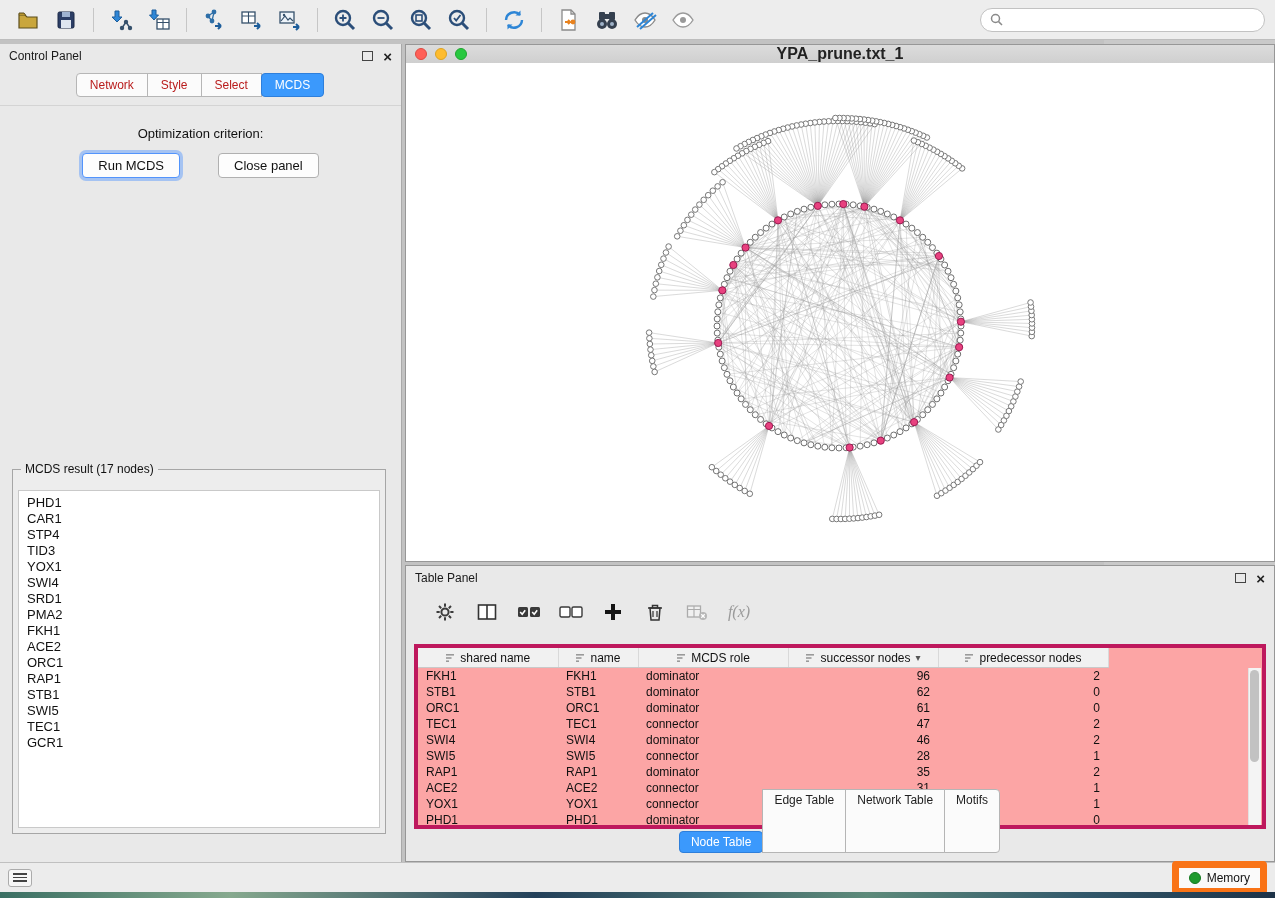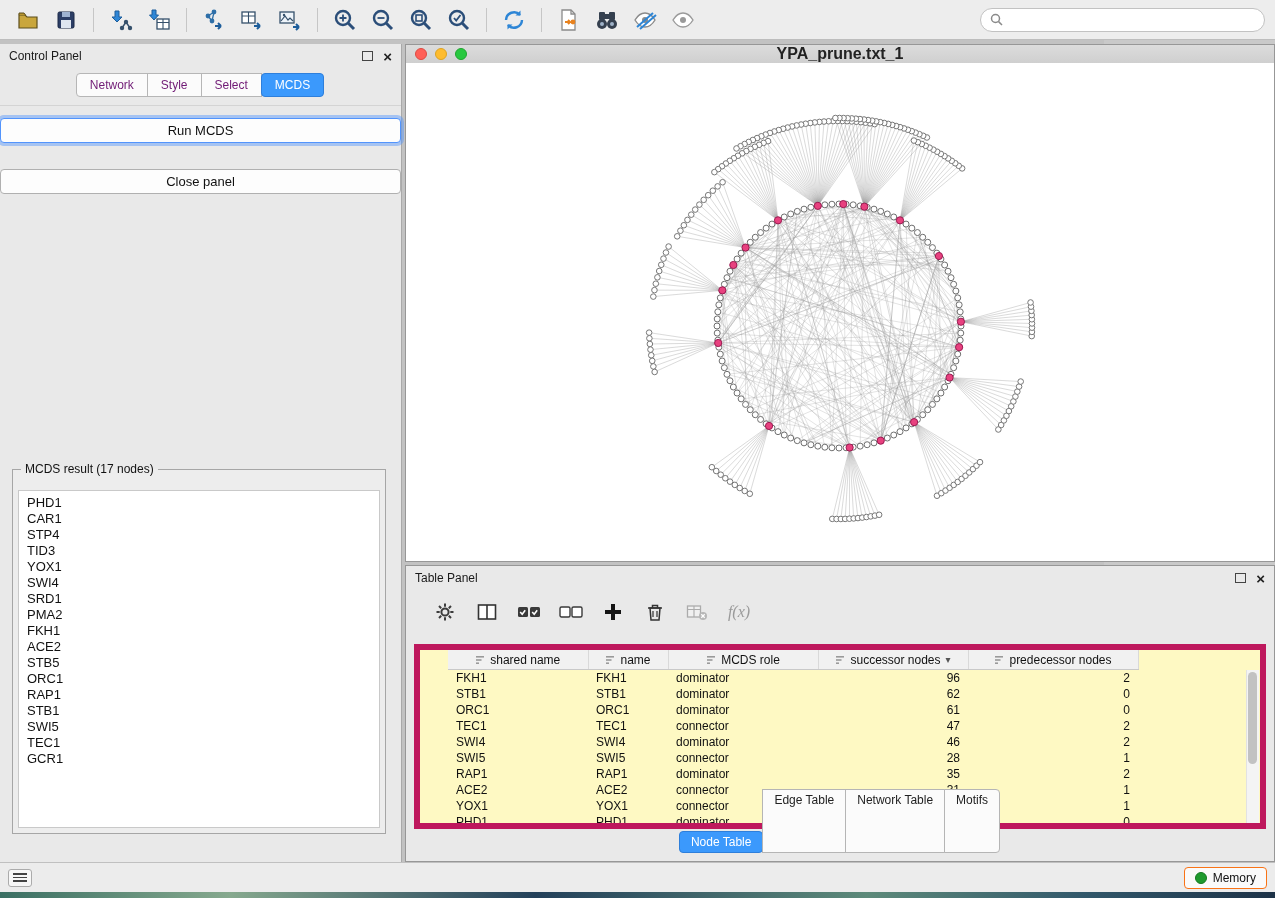--- a/index.html
+++ b/index.html
@@ -15,31 +15,31 @@
 
   
   .ptitle{height:24px;display:flex;align-items:center;padding:0 9px;font-size:12px;color:#1a1a1a;}
   .wctrls{margin-left:auto;display:flex;align-items:center;gap:10px;}
   .float-box{width:9px;height:8px;border:1.5px solid #444;background:transparent;}
   .close-x{font-size:15px;font-weight:bold;color:#222;line-height:1;}
 
   
   #control-panel{position:absolute;left:0;top:44px;width:402px;height:818px;background:#e9e9e9;border-right:1px solid #a9a9a9;box-sizing:border-box;}
   .cp-tabs{display:flex;justify-content:center;margin-top:5px;padding-bottom:8px;border-bottom:1px solid #d4d4d4;}
-  .cp-tab{padding:4px 13px;font-size:12px;color:#701a75;background:#fbfbfb;border:1px solid #b6b6b6;margin-left:-1px;}
+  .cp-tab{padding:4px 13px;font-size:12px;color:#b91c1c;background:#fbfbfb;border:1px solid #b6b6b6;margin-left:-1px;}
   .cp-tab:first-child{border-radius:4px 0 0 4px;}
   .cp-tab:last-child{border-radius:0 4px 4px 0;}
   .cp-tab.active{background:#3b99fc;border-color:#2e7fdb;color:#fff;border-radius:4px;}
   .opt-label{text-align:center;margin-top:20px;font-size:13px;color:#111;}
   .combo{margin:11px auto 0 auto;width:312px;height:24px;background:#fff;border:1px solid #b3b3b3;border-radius:5px;display:flex;align-items:center;box-sizing:border-box;padding-left:9px;font-size:13px;color:#111;}
   .combo .val{flex:1;white-space:nowrap;overflow:hidden;}
   .combo-btn{width:18px;height:20px;margin:1px;border-radius:4px;background:linear-gradient(#7cb9fb,#3c8ef8);display:flex;flex-direction:column;align-items:center;justify-content:center;gap:2px;}
   .combo-btn .up{width:0;height:0;border-left:4px solid transparent;border-right:4px solid transparent;border-bottom:4px solid #fff;}
   .combo-btn .dn{width:0;height:0;border-left:4px solid transparent;border-right:4px solid transparent;border-top:4px solid #fff;}
-  .btn-row{display:flex;justify-content:center;gap:26px;margin-top:12px;flex-direction:column;}
+  .btn-row{display:flex;justify-content:center;gap:38px;margin-top:12px;}
   .btn{padding:4px 15px;font-size:13px;color:#111;background:#fdfdfd;border:1px solid #b0b0b0;border-radius:4px;}
   .btn.focus{border-color:#5294fc;box-shadow:0 0 0 3px rgba(82,148,252,.45);}
   #mcds-field{position:absolute;left:10px;top:418px;width:374px;height:372px;border:1px solid #a6a6a6;background:#ededed;box-sizing:border-box;padding:2px;}
   #mcds-field legend{font-size:12px;color:#111;padding:0 4px;margin-left:6px;}
   .mcds-list{position:absolute;left:5px;right:5px;top:14px;bottom:5px;background:#fff;border:1px solid #c9c9c9;overflow:hidden;padding:4px 8px;box-sizing:border-box;}
   .mcds-item{font-size:13px;line-height:16px;color:#111;}
 
   
   #network-window{position:absolute;left:405px;top:44px;width:870px;height:518px;background:#fff;border:1px solid #979797;box-sizing:border-box;}
   .titlebar{height:18px;background:linear-gradient(#dcdcdc,#cfcfcf);border-bottom:1px solid #ababab;position:relative;display:flex;align-items:center;}
@@ -49,41 +49,41 @@
   .light.yellow{background:#febc2e;border:1px solid #dda321;}
   .light.green{background:#28c840;border:1px solid #1fa52f;}
   .net-title{position:absolute;left:0;right:0;text-align:center;font-size:16px;font-weight:bold;color:#222;}
   #net-canvas{position:absolute;left:0;top:18px;width:868px;height:498px;background:#fff;}
 
   
   #table-panel{position:absolute;left:405px;top:565px;width:870px;height:297px;background:#e9e9e9;border:1px solid #979797;box-sizing:border-box;}
   .tp-toolbar{display:flex;align-items:center;gap:16px;padding:8px 0 6px 26px;height:28px;}
   .tp-ic{display:flex;align-items:center;justify-content:center;width:26px;height:24px;}
   .fx{font-family:"Liberation Serif",serif;font-style:italic;font-size:16px;color:#9a9a9a;}
-  .tbl-wrap{position:absolute;left:8px;right:8px;top:78px;bottom:32px;background:#fef9c3;border:6px solid #be185d;overflow:hidden;padding-left:28px;}
+  .tbl-wrap{position:absolute;left:8px;right:8px;top:78px;bottom:32px;background:#fca5a5;border:4px solid #be185d;overflow:hidden;}
   table.grid{border-collapse:collapse;table-layout:fixed;width:690px;font-size:12px;color:#111;}
   table.grid th{height:19px;background:#f1f1f1;border-right:1px solid #d9d9d9;border-bottom:1px solid #c9c9c9;font-weight:normal;font-size:12px;padding:0 4px;white-space:nowrap;}
   .th-inner{display:flex;align-items:center;justify-content:center;gap:5px;}
   table.grid td{height:16px;padding:0 8px;white-space:nowrap;overflow:hidden;}
   td.num1{text-align:right;padding-right:34px;}
   td.num2{text-align:right;padding-right:42px;}
   .vscroll{position:absolute;right:1px;top:20px;width:12px;height:160px;background:#f4f4f4;border-left:1px solid #e2e2e2;}
   .vthumb{position:absolute;left:1px;top:2px;width:9px;height:92px;border-radius:5px;background:#c2c2c2;}
   .tp-tabs{position:absolute;left:0;right:0;bottom:8px;display:flex;justify-content:center;}
   .tp-tab{padding:3px 11px;font-size:12px;color:#222;background:#fbfbfb;border:1px solid #b5b5b5;margin-left:-1px;}
   .tp-tab:first-child{border-radius:4px 0 0 4px;}
   .tp-tab:last-child{border-radius:0 4px 4px 0;}
   .tp-tab.active{background:#3b99fc;color:#fff;border-color:#2e7fdb;border-radius:4px;margin-top:42px;}
   .caret{font-size:10px;color:#555;}
 
   
   #status-bar{position:absolute;left:0;top:862px;width:1275px;height:30px;background:#ececec;border-top:1px solid #c0c0c0;display:flex;align-items:center;padding:0 8px;box-sizing:border-box;}
   .hamburger{width:24px;height:18px;border:1px solid #ababab;border-radius:3px;background:#f7f7f7;display:flex;flex-direction:column;justify-content:center;gap:2px;padding:0 4px;box-sizing:border-box;}
   .hamburger i{display:block;height:1.5px;background:#444;}
-  .memory-btn{margin-left:auto;display:flex;align-items:center;gap:6px;border:1px solid #f97316;border-radius:4px;background:#fafafa;padding:3px 10px;font-size:12px;color:#111;}
+  .memory-btn{margin-left:auto;display:flex;align-items:center;gap:6px;border:7px solid #f97316;border-radius:4px;background:#fafafa;padding:3px 10px;font-size:12px;color:#111;}
   .mem-dot{width:10px;height:10px;border-radius:50%;background:#1f9a2e;border:1px solid #157a21;}
   #wallpaper-strip{position:absolute;left:0;top:892px;width:1275px;height:6px;background:linear-gradient(90deg,#3a6f63,#86a98e 18%,#23405a 42%,#5d8a7a 68%,#32586b 85%,#1d3247 100%);}
 </style>
 </head>
 <body>
 
 <div id="app">
 
   <header id="toolbar">
     <div class="tbtn">
@@ -228,38 +228,38 @@
         <span class="float-box"></span>
         <span class="close-x">×</span>
       </span>
     </div>
     <div class="cp-tabs">
       <div class="cp-tab">Network</div>
       <div class="cp-tab">Style</div>
       <div class="cp-tab">Select</div>
       <div class="cp-tab active">MCDS</div>
     </div>
+    <div class="opt-label">Optimization criterion:</div>
     <div class="btn-row">
       <button class="btn focus">Run MCDS</button>
       <button class="btn">Close panel</button>
     </div>
     <fieldset id="mcds-field">
       <legend>MCDS result (17 nodes)</legend>
       <div class="mcds-list">
           <div class="mcds-item">PHD1</div>
           <div class="mcds-item">CAR1</div>
           <div class="mcds-item">STP4</div>
           <div class="mcds-item">TID3</div>
           <div class="mcds-item">YOX1</div>
           <div class="mcds-item">SWI4</div>
           <div class="mcds-item">SRD1</div>
           <div class="mcds-item">PMA2</div>
           <div class="mcds-item">FKH1</div>
           <div class="mcds-item">ACE2</div>
-          <div class="mcds-item">STB5</div>
           <div class="mcds-item">ORC1</div>
           <div class="mcds-item">RAP1</div>
           <div class="mcds-item">STB1</div>
           <div class="mcds-item">SWI5</div>
           <div class="mcds-item">TEC1</div>
           <div class="mcds-item">GCR1</div>
         </div>
     </fieldset>
   </section>
 

